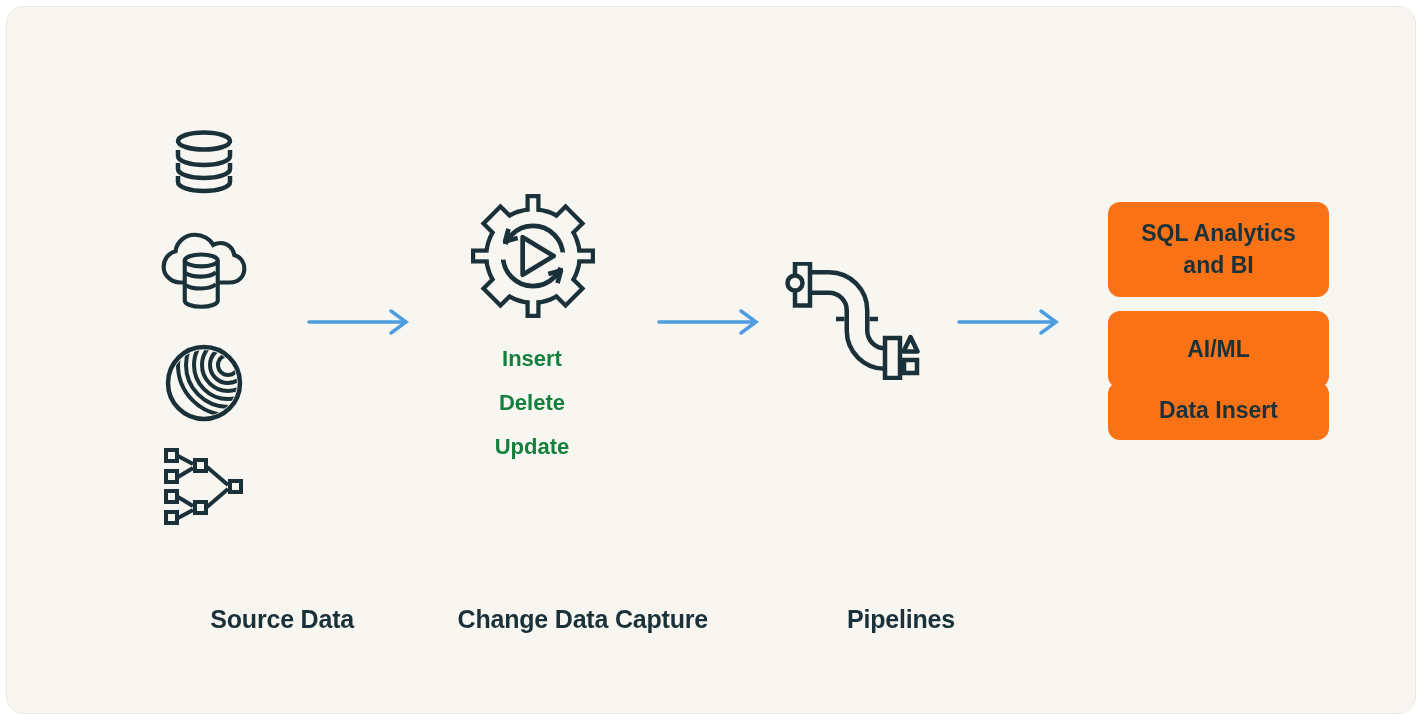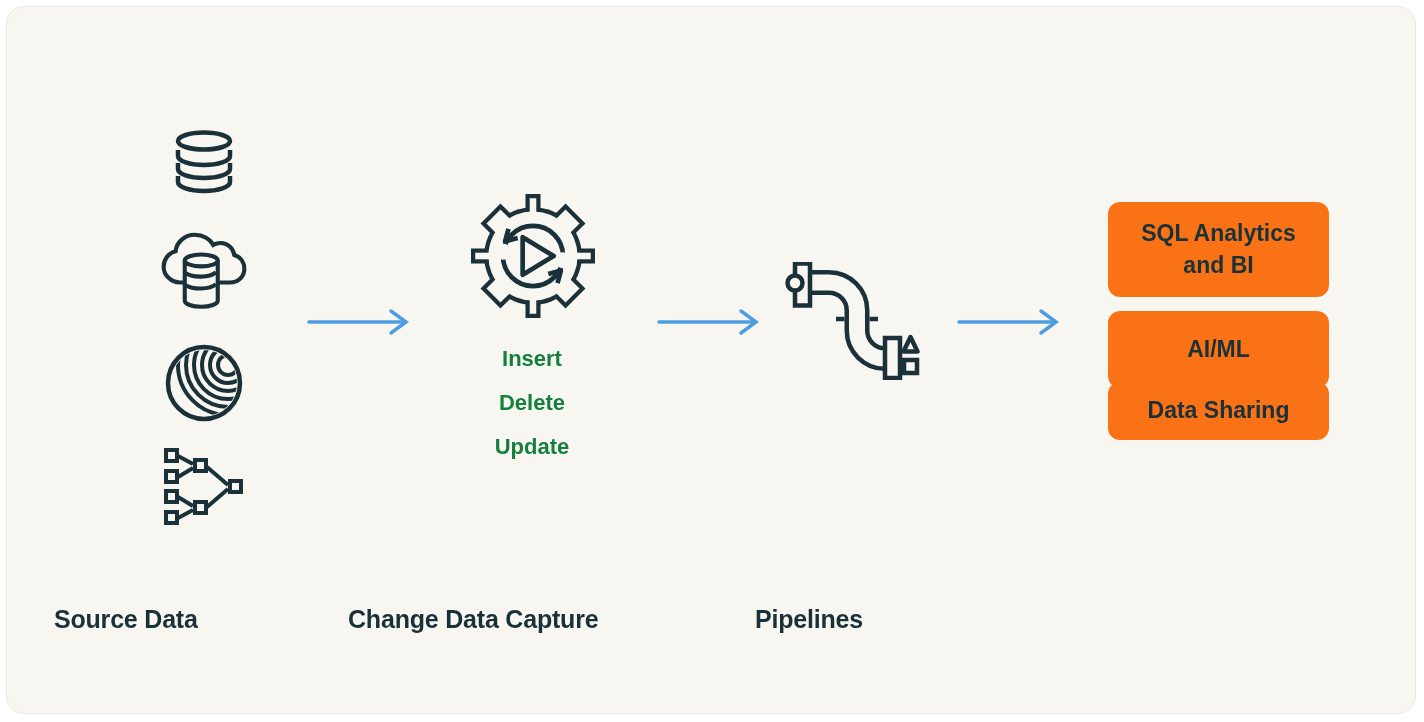--- a/index.html
+++ b/index.html
@@ -8,21 +8,21 @@
     font-family:"Liberation Sans", sans-serif;
   }
   .panel{
     position:absolute;left:6px;top:6px;width:1410px;height:708px;
     background:#F8F6F1;border:1px solid #ECE9E3;border-radius:18px;
     box-sizing:border-box;
   }
   .abs{position:absolute;}
   .stage-label{
     color:#1B3139;font-size:25px;font-weight:700;letter-spacing:-0.2px;
-    text-align:left;white-space:nowrap;
+    text-align:right;white-space:nowrap;
   }
   .ops{
     color:#15803d;font-size:22px;font-weight:700;text-align:center;
   }
   .ops div{line-height:44px;}
   .out-box{
     background:#f97316;border-radius:12px;display:flex;align-items:center;justify-content:center;
     color:#1B3139;font-size:23px;font-weight:700;text-align:center;line-height:1.35;
     box-sizing:border-box;padding:4px 14px;
   }
@@ -165,19 +165,19 @@
     </svg>
   </div>
 
   <div class="abs out-box" style="left:1108px;top:202px;width:221px;height:95px;">
     <span>SQL Analytics and BI</span>
   </div>
   <div class="abs out-box" style="left:1108px;top:311px;width:221px;height:77px;">
     <span>AI/ML</span>
   </div>
   <div class="abs out-box" style="left:1108px;top:382px;width:221px;height:58px;">
-    <span>Data Sharing</span>
+    <span>Data Insert</span>
   </div>
 
   <div class="abs stage-label" style="left:54px;top:605px;width:300px;">Source Data</div>
   <div class="abs stage-label" style="left:348px;top:605px;width:360px;">Change Data Capture</div>
   <div class="abs stage-label" style="left:755px;top:605px;width:200px;">Pipelines</div>
 </div>
 
 </body></html>

